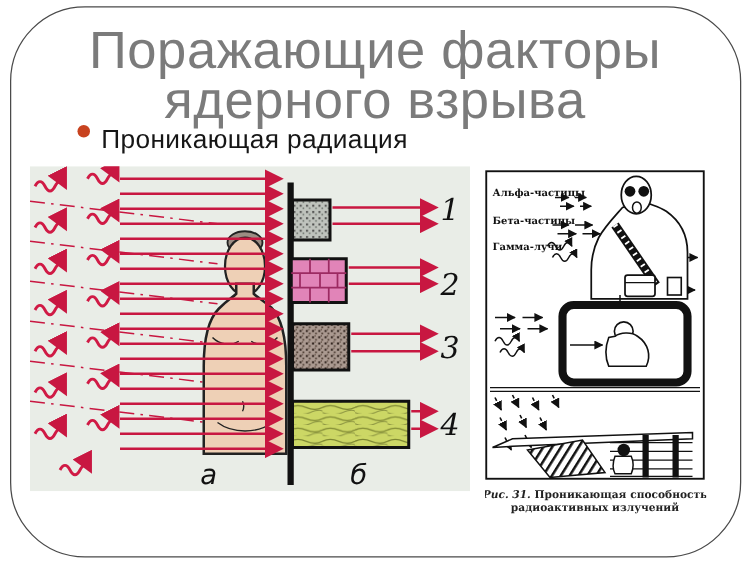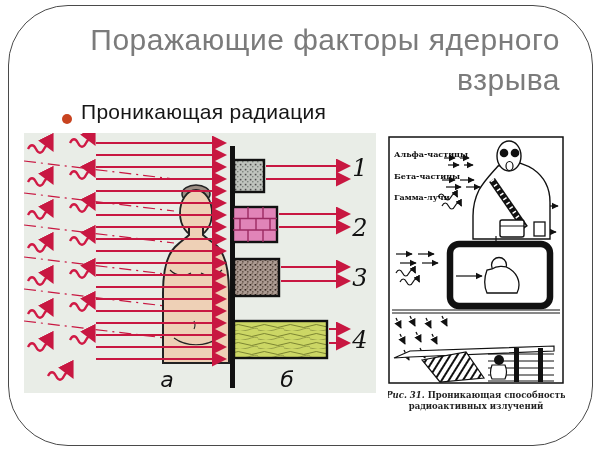--- a/index.html
+++ b/index.html
@@ -6,26 +6,26 @@
   body {
     width:600px; height:450px; position:relative; overflow:hidden;
     background:#ffffff; font-family:"Liberation Sans", sans-serif;
   }
   .slide-frame {
     position:absolute; left:8px; top:5px; width:583px; height:439px;
     border:1px solid #4a4a4a; border-radius:60px; background:#ffffff;
   }
   .slide-title {
     position:absolute; left:40px; top:20px; width:520px;
-    text-align:right; font-size:30px; line-height:40px;
+    text-align:center; font-size:42px; line-height:40px;
     color:#7b7b7b; letter-spacing:0.5px;
   }
   .bullet-row {
     position:absolute; left:62px; top:100px;
-    display:flex; align-items:flex-end; gap:9px;
+    display:flex; align-items:flex-start; gap:9px;
   }
   .bullet-dot { width:10px; height:10px; border-radius:50%; background:#c8431f; flex:0 0 auto; }
   .bullet-text { font-size:21px; color:#161616; font-weight:500; letter-spacing:0.3px; }
   .diagram-left { position:absolute; left:24px; top:133px; width:352px; height:260px; }
   .figure-right { position:absolute; left:388px; top:136px; width:177px; height:284px; }
   .num   { font:italic 24px "DejaVu Serif", serif; fill:#111; text-anchor:middle; }
   .zlabel{ font:italic 22px "DejaVu Sans", sans-serif; fill:#111; text-anchor:middle; }
   .flabel{ font:bold 8px "DejaVu Serif", serif; fill:#111; }
   .fcap  { font:8.5px "DejaVu Serif", serif; font-weight:600; fill:#222; text-anchor:middle; }
   .fcap-i{ font-style:italic; }

